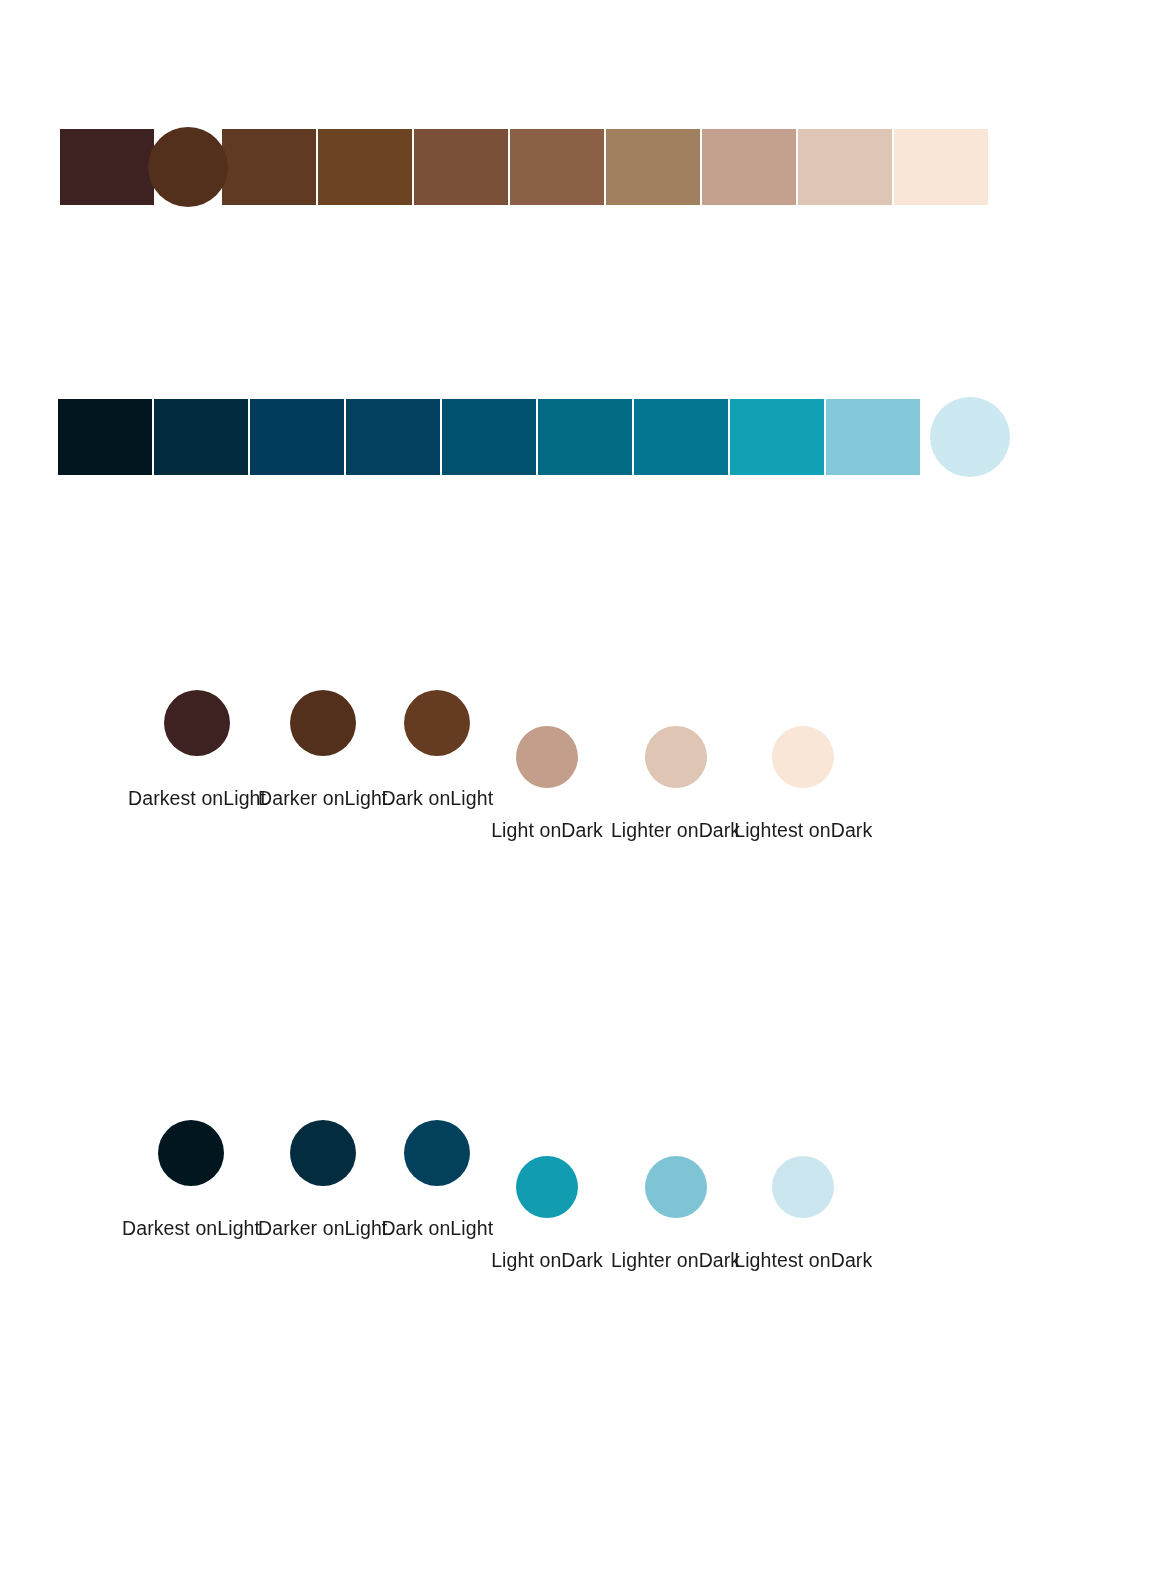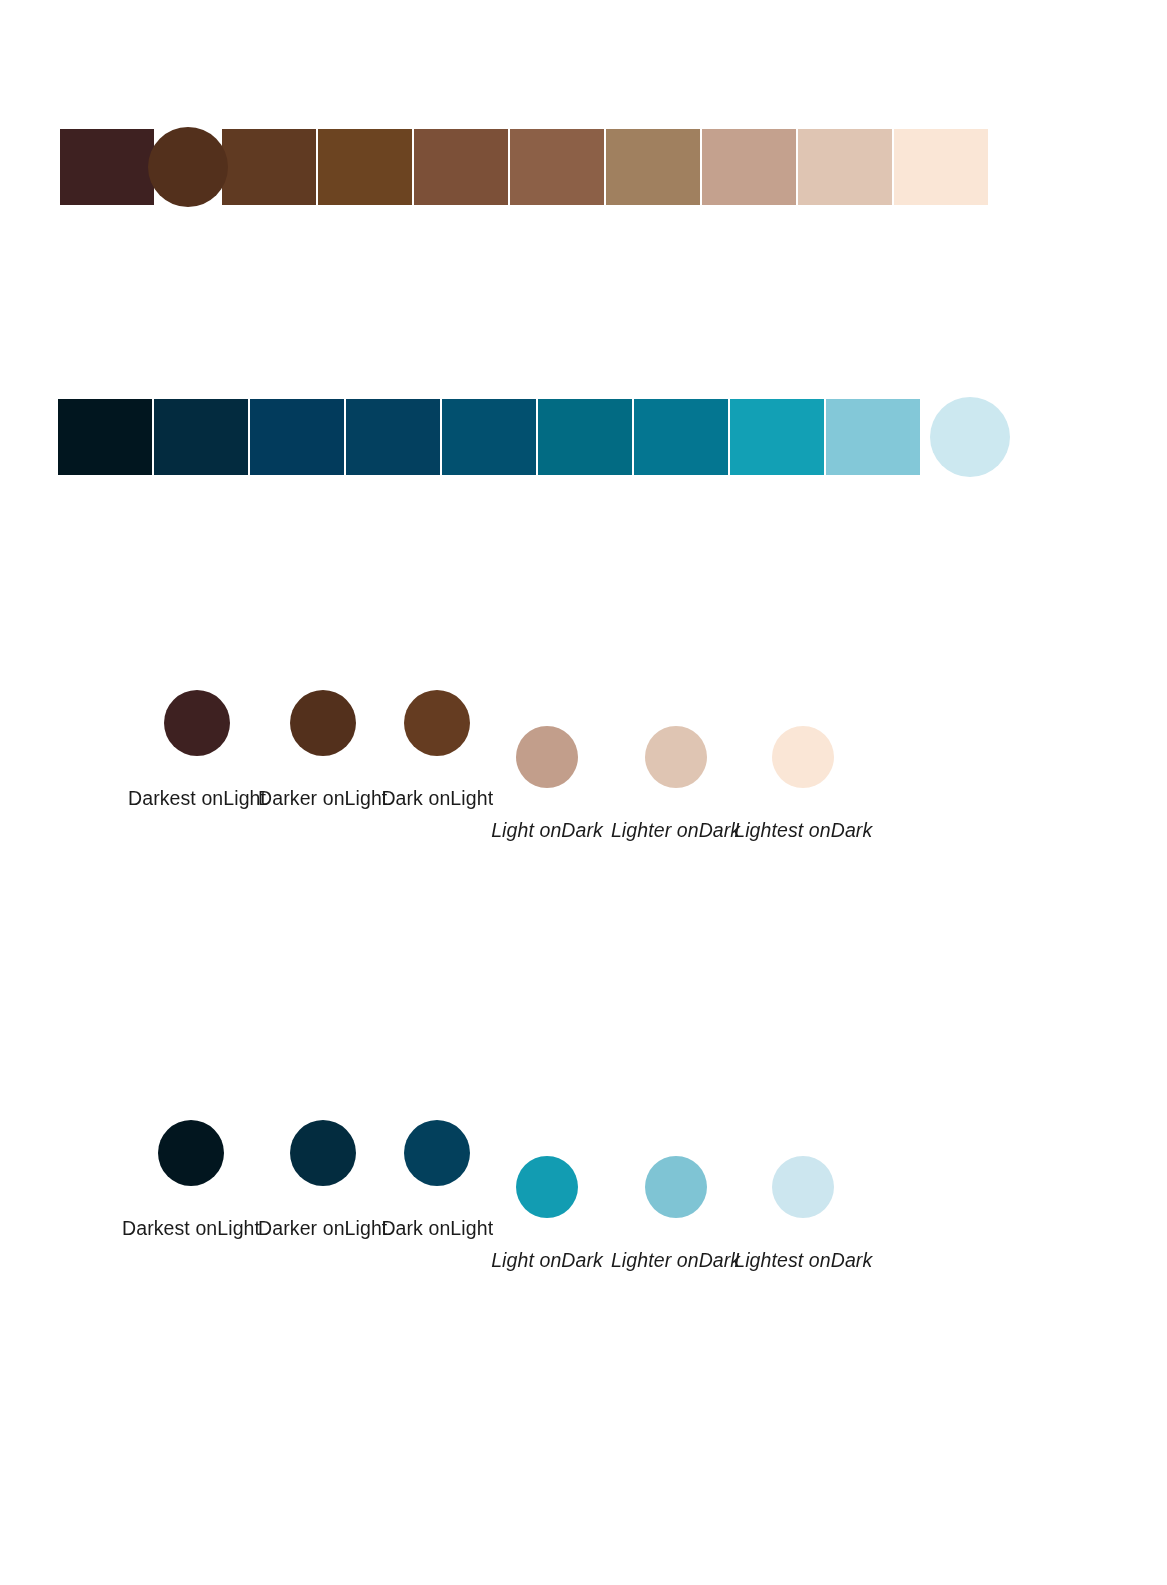--- a/index.html
+++ b/index.html
@@ -80,21 +80,20 @@
   .cell .caption {
     margin-top: 31px;
     font-size: 19.5px;
     line-height: 1.2;
     color: #1b1b1b;
     white-space: nowrap;
     letter-spacing: 0.1px;
   }
   .grid .row-2 {
     margin-top: 36px;
-    font-style: italic;
   }
   
   #brown-grid .row-1 .cell:nth-child(1) { transform: translateX(8px); }
   #brown-grid .row-1 .cell:nth-child(3) { transform: translateX(-6px); }
   #brown-grid .row-2 .cell:nth-child(1) { transform: translateX(-8px); }
   #brown-grid .row-2 .cell:nth-child(3) { transform: translateX(-6px); }
   #teal-grid  .row-1 .cell:nth-child(1) { transform: translateX(2px); }
   #teal-grid  .row-1 .cell:nth-child(3) { transform: translateX(-6px); }
   #teal-grid  .row-2 .cell:nth-child(1) { transform: translateX(-8px); }
   #teal-grid  .row-2 .cell:nth-child(3) { transform: translateX(-6px); }

